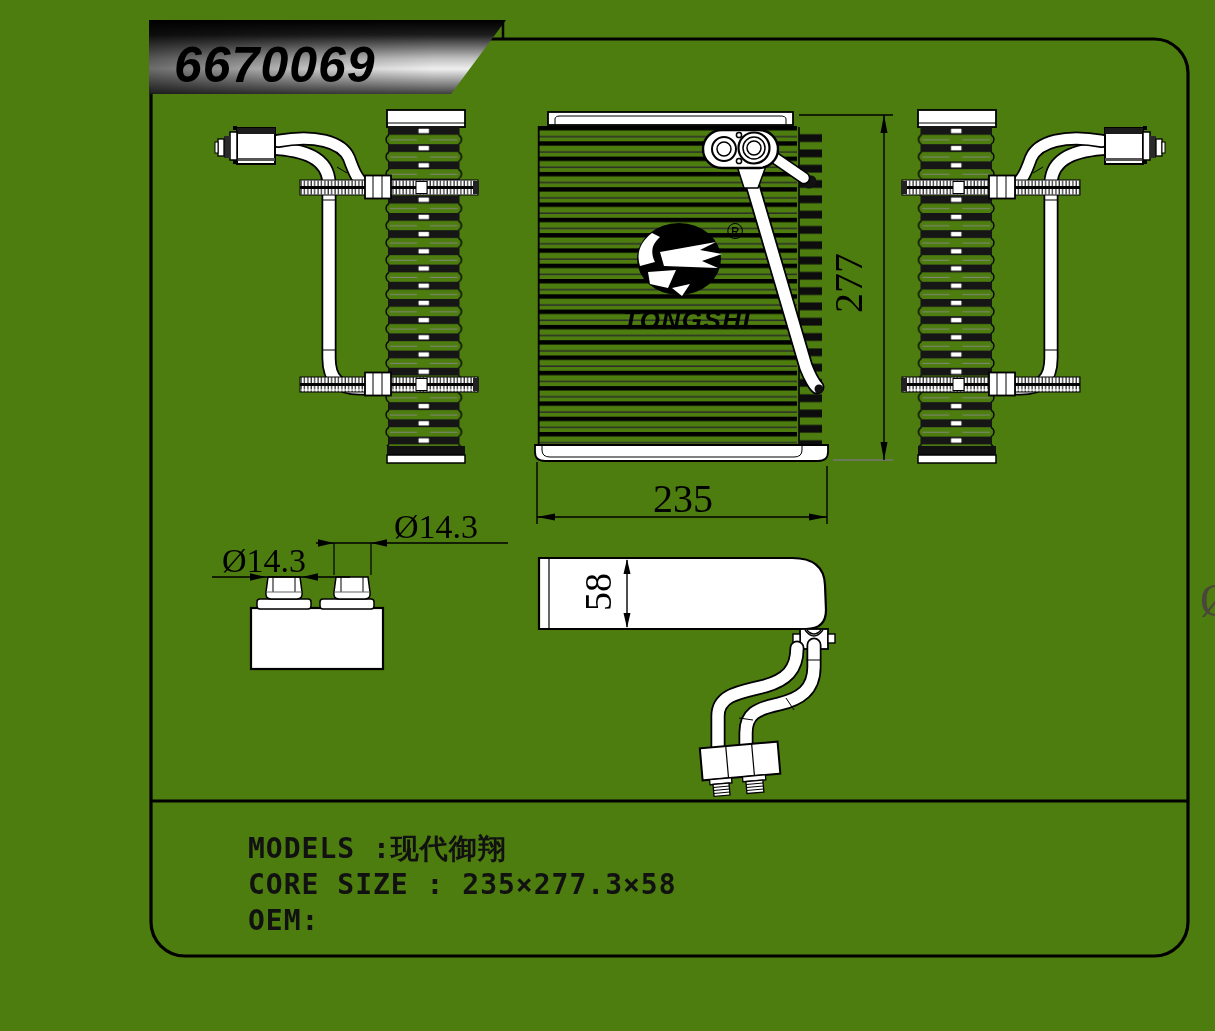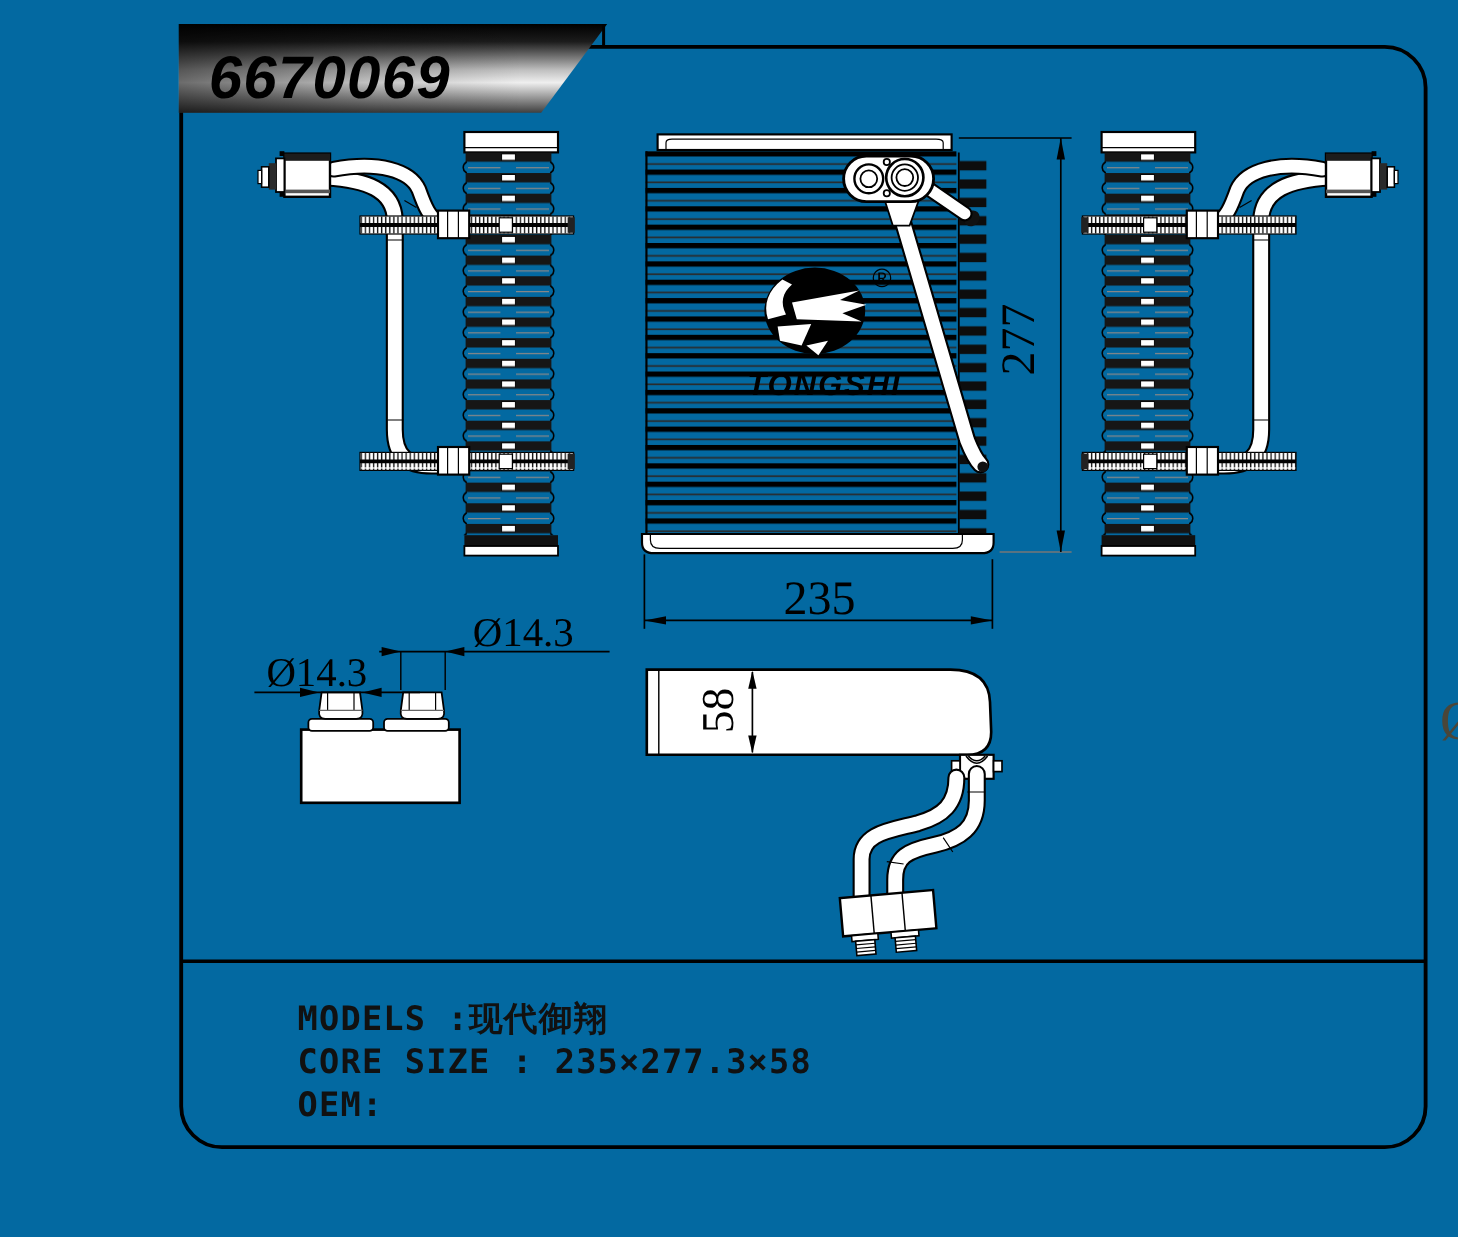--- a/index.html
+++ b/index.html
@@ -1,16 +1,16 @@
 <!DOCTYPE html>
 <html><head>
 <meta charset="utf-8">
 <style>
   html,body{margin:0;padding:0;background:#fff;}
-  .canvas{position:relative;width:1215px;height:1031px;background:#0369a1;overflow:hidden;
+  .canvas{position:relative;width:1215px;height:1031px;background:#4d7c0f;overflow:hidden;
           font-family:"Liberation Sans", sans-serif;}
   svg{display:block}
   .banner-text{font-family:"Liberation Sans",sans-serif;font-weight:700;font-style:italic;
                font-size:50px;fill:#000;letter-spacing:1px;}
   .dim-text{font-family:"Liberation Serif","DejaVu Serif",serif;fill:#000;}
   .spec-text{font-family:"DejaVu Sans Mono","Liberation Mono",monospace;font-weight:700;
              font-size:28px;fill:#111;letter-spacing:1px;}
   .logo-text{font-family:"Liberation Sans",sans-serif;font-weight:800;font-style:italic;
              font-size:26px;fill:#000;letter-spacing:1.5px;}
   .reg-text{font-family:"Liberation Sans",sans-serif;font-size:22px;fill:#000;}

